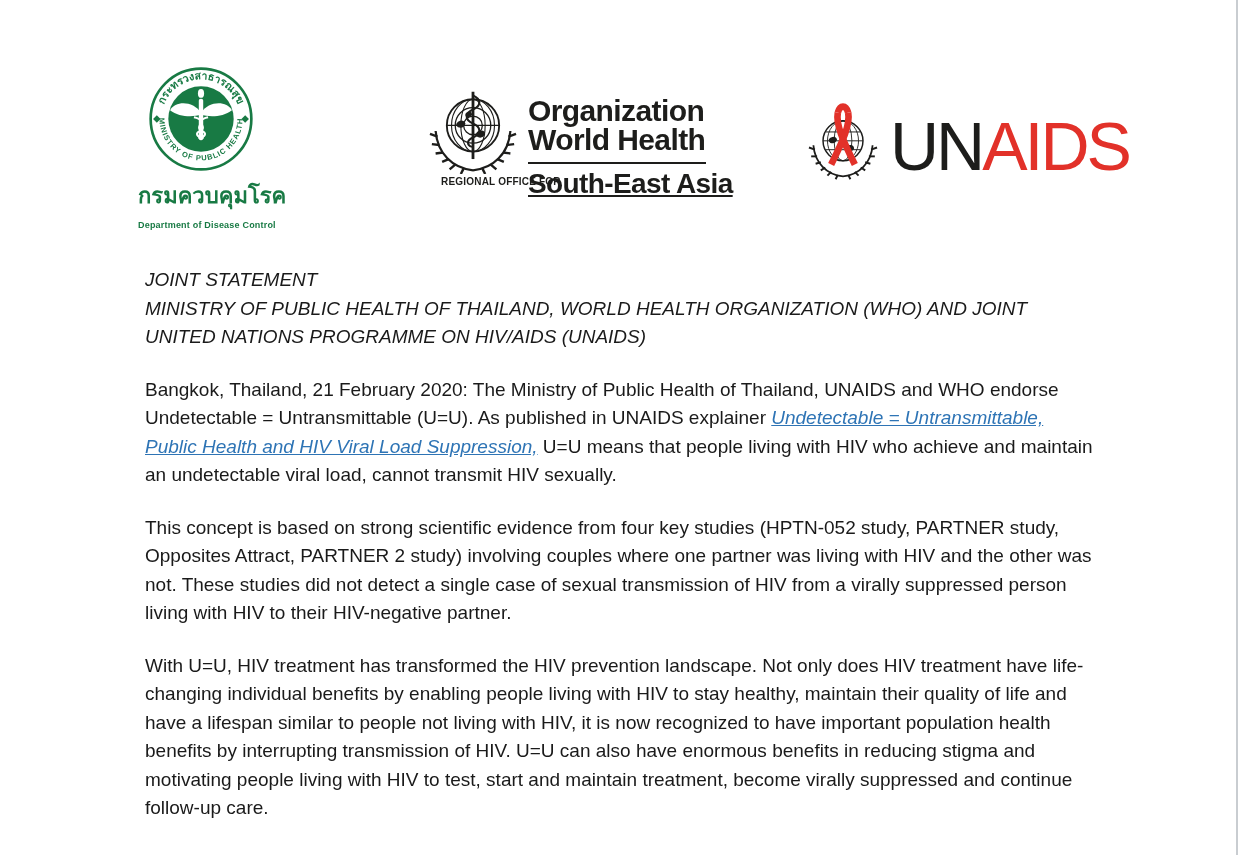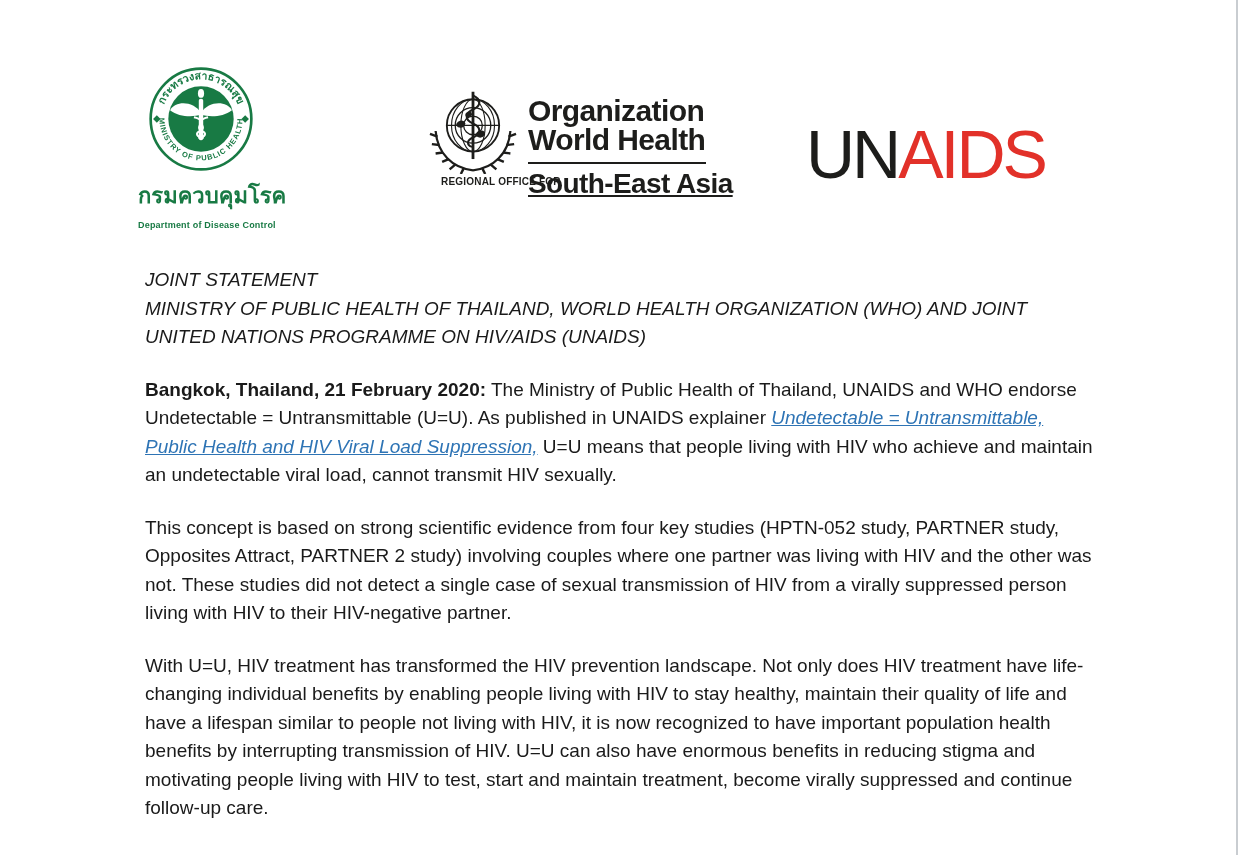--- a/index.html
+++ b/index.html
@@ -14,31 +14,31 @@
   .moph-thai-title { font-size: 22px; font-weight: 700; line-height: 24px; margin-top: 12px; white-space: nowrap; }
   .moph-eng-title { font-size: 9px; font-weight: 700; letter-spacing: 0.2px; margin-top: 12px; white-space: nowrap; }
 
   .who-logo { position: absolute; left: 425px; top: 88px; width: 300px; height: 118px; color: var(--logo-black, #1d1d1b); }
   .who-emblem { position: absolute; left: 0; top: 0; }
   .who-office-label { position: absolute; left: 16px; top: 88px; font-size: 10px; font-weight: 700; letter-spacing: 0.2px; white-space: nowrap; }
   .who-name { position: absolute; left: 103px; top: 8px; font-size: 30px; font-weight: 700; line-height: 29px; letter-spacing: -0.6px; white-space: nowrap; }
   .who-rule { position: absolute; left: 103px; top: 74px; width: 178px; height: 2px; background: var(--logo-black, #1d1d1b); }
   .who-region { position: absolute; left: 103px; top: 80px; font-size: 28px; font-weight: 700; letter-spacing: -0.6px; white-space: nowrap; text-decoration: underline; }
 
-  .unaids-logo { position: absolute; left: 806px; top: 100px; height: 92px; display: flex; align-items: center; gap: 10px; flex-direction: column; }
+  .unaids-logo { position: absolute; left: 806px; top: 100px; height: 92px; display: flex; align-items: center; gap: 10px; }
   .unaids-wordmark { font-size: 68px; font-weight: 500; letter-spacing: -3px; line-height: 88px; white-space: nowrap; }
   .unaids-un { color: var(--logo-black, #231f20); }
   .unaids-aids { color: var(--unaids-red, #e23129); }
 
   
   .doc { position: absolute; left: 145px; top: 266px; width: 952px; font-size: 19px; line-height: 28.5px; }
   .caps-header { white-space: pre-line; font-style: italic; }
   .doc p { margin-top: 24px; }
   .subject { font-weight: 700; }
-  .bold-lead { font-weight: 700; }
+  .bold-lead { font-weight: 400; }
   .doc-link { color: var(--link-blue, #2e74b5); font-style: italic; text-decoration: underline; cursor: pointer; }
 </style>
 </head>
 <body>
 
 <div>
 
   <div class="moph-logo">
     <svg width="106" height="106" viewBox="0 0 120 120">
       <circle cx="60" cy="60" r="57" fill="#ffffff" stroke="var(--moph-green, #187a44)" stroke-width="3"></circle>

